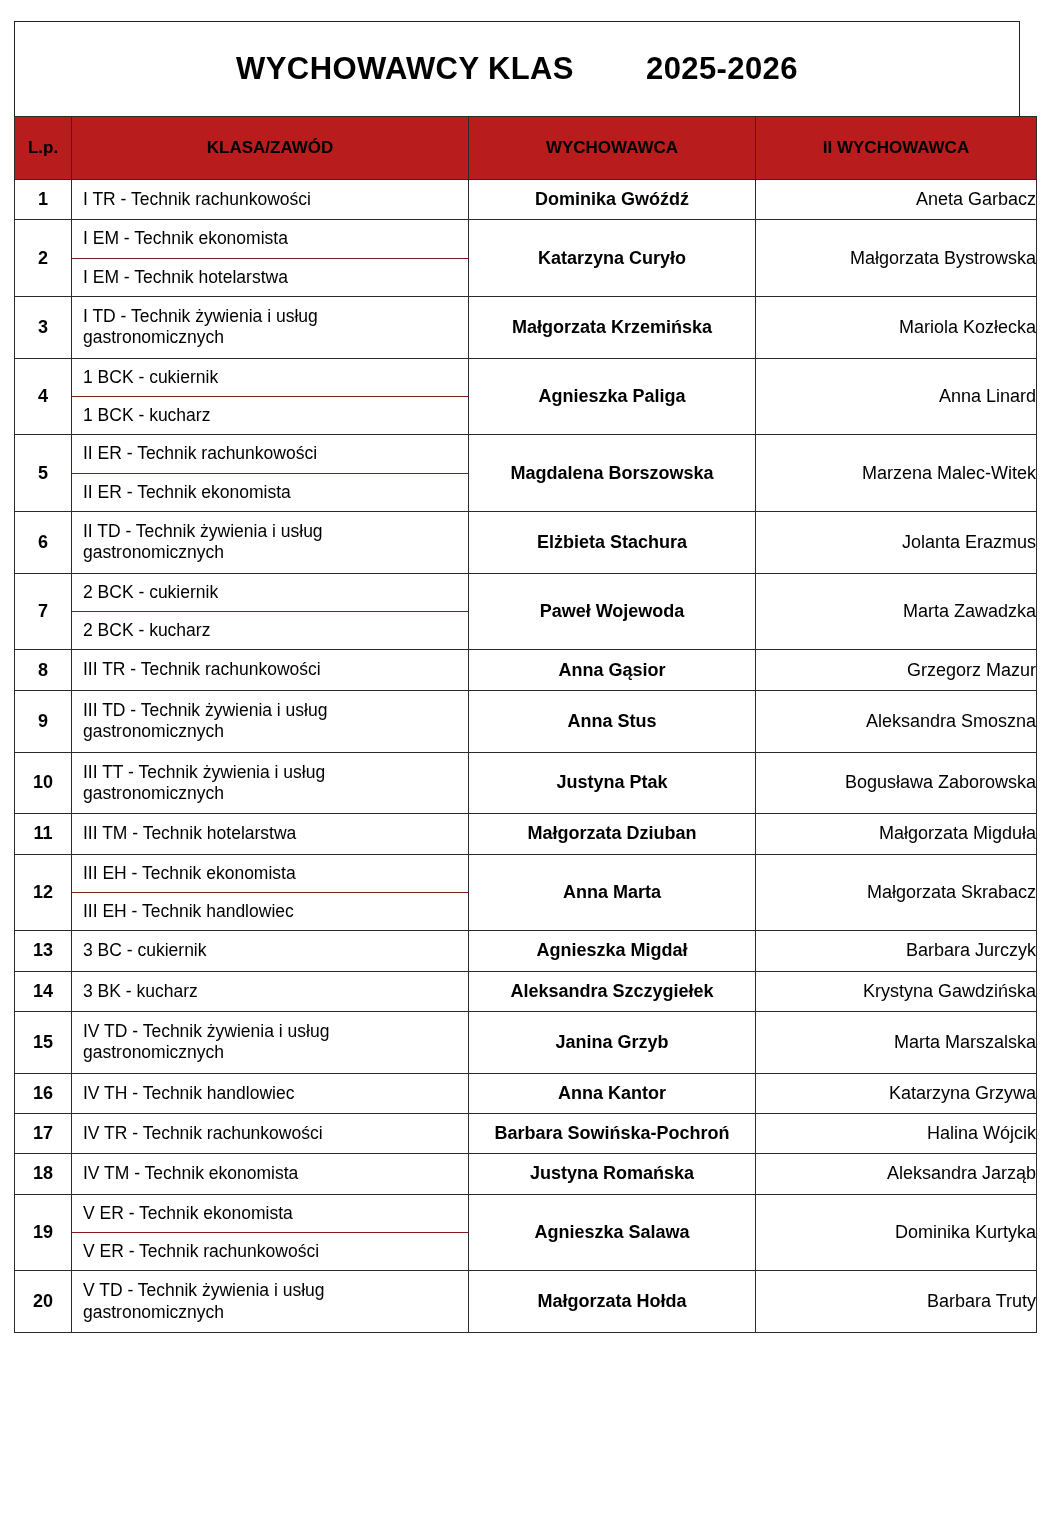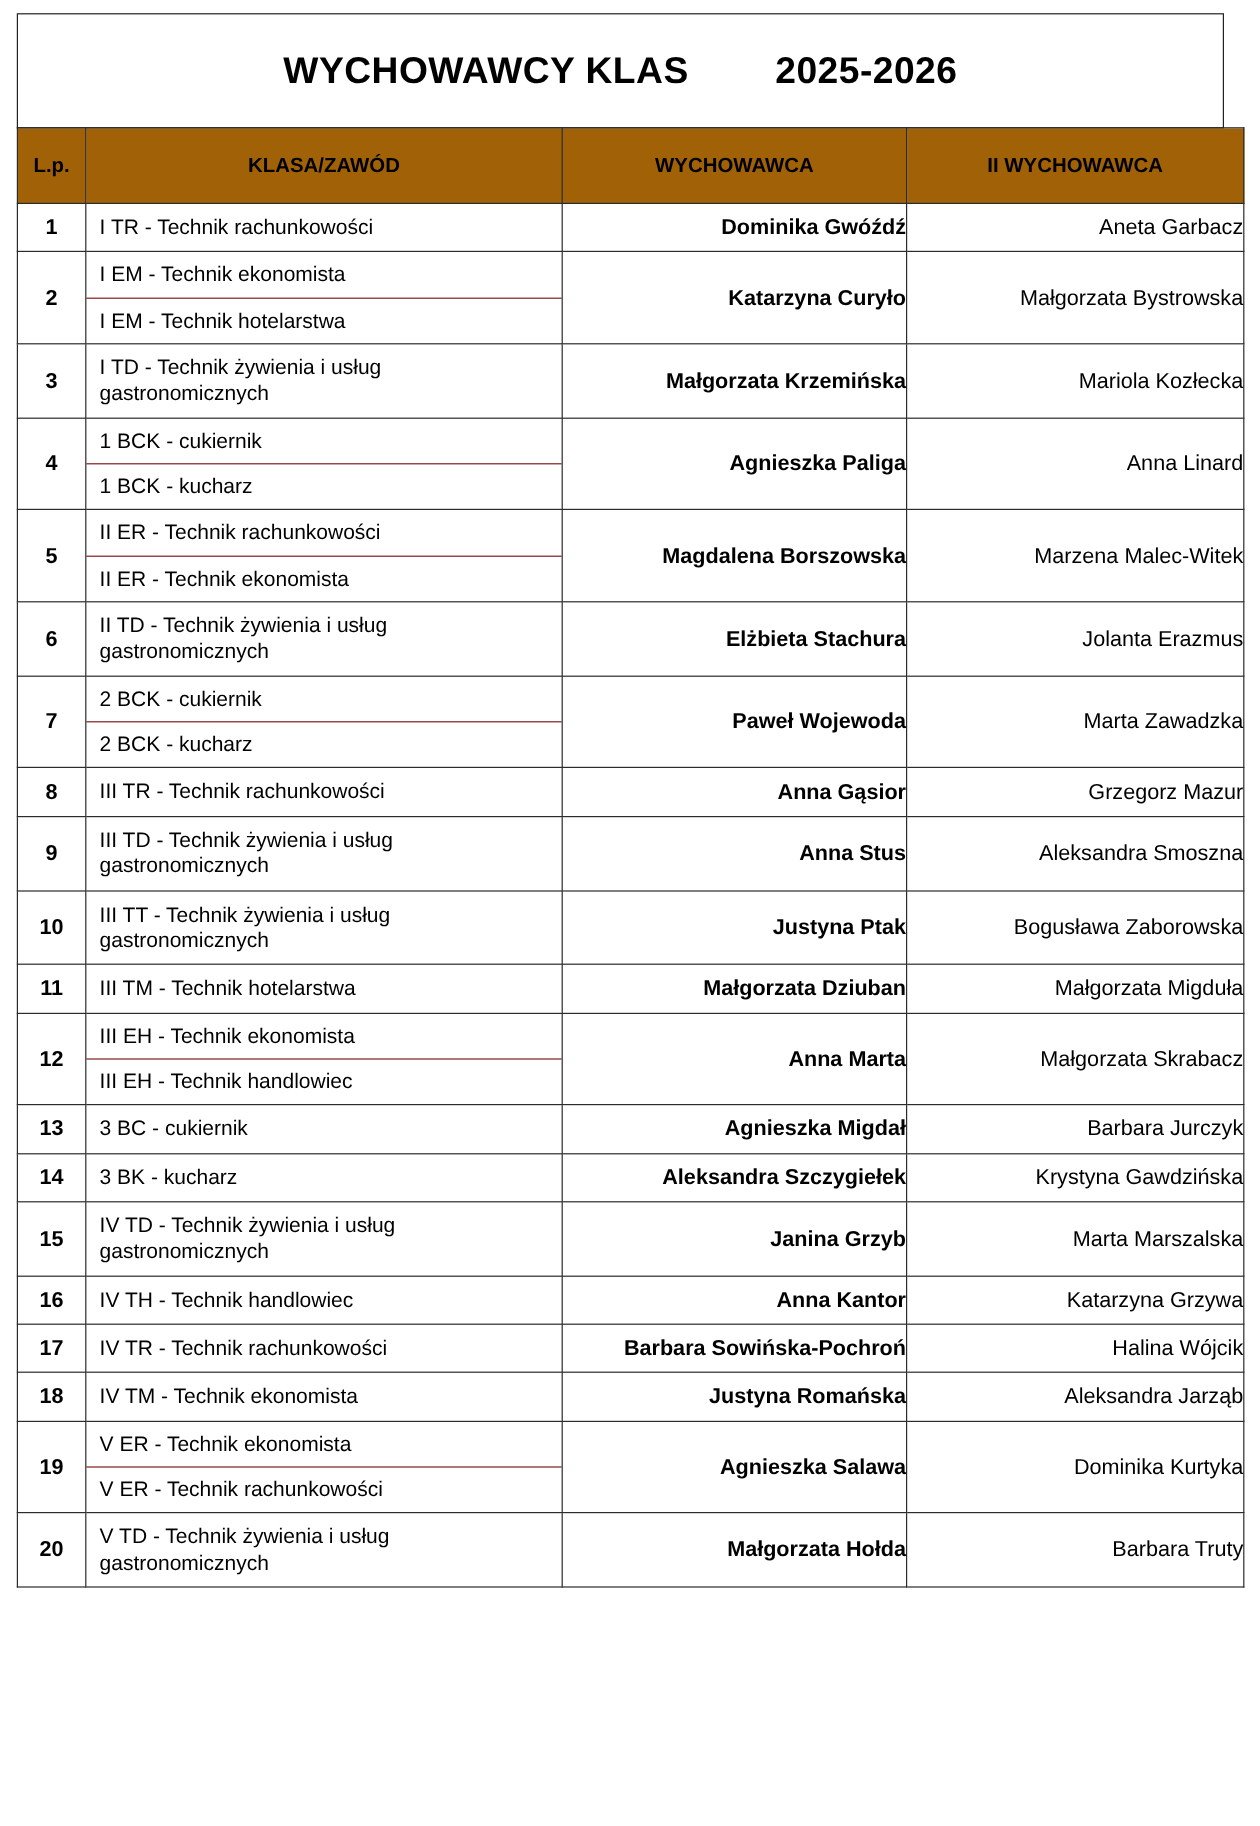--- a/index.html
+++ b/index.html
@@ -10,21 +10,21 @@
   body {
     width: 1050px;
     height: 1522px;
     font-family: "Liberation Sans", sans-serif;
     color: #000000;
     overflow: hidden;
   }
   .page {
     width: 1034px;
     box-sizing: border-box;
-    padding: 0 14px;
+    padding: 10px 14px;
   }
   
   .title-box {
     margin-top: 11px;
     border: 1px solid #222;
     height: 96px;
     display: flex;
     align-items: center;
     justify-content: center;
     box-sizing: border-box;
@@ -46,37 +46,37 @@
     border: 1px solid #2b2b2b;
     box-sizing: border-box;
     padding: 0;
   }
   col.c-lp    { width: 57px; }
   col.c-class { width: 397px; }
   col.c-w1    { width: 287px; }
   col.c-w2    { width: 281px; }
 
   thead th {
-    background: #a16207;
+    background: #b91c1c;
     font-size: 17px;
     font-weight: bold;
     height: 63px;
     text-align: center;
     vertical-align: middle;
   }
   thead th.lp { font-size: 17px; }
 
   td.lp {
     text-align: center;
     vertical-align: middle;
     font-size: 18px;
     font-weight: bold;
   }
   td.w1 {
-    text-align: right;
+    text-align: center;
     vertical-align: middle;
     font-size: 18px;
     font-weight: bold;
     padding: 0 4px;
     margin-top: 16px;
   }
   td.w2 {
     text-align: right;
     vertical-align: middle;
     font-size: 18px;

